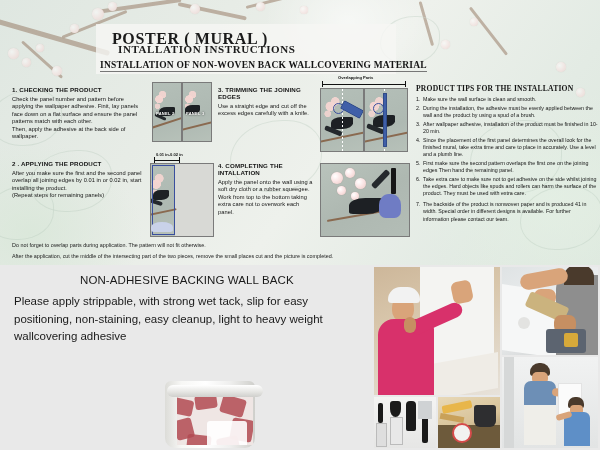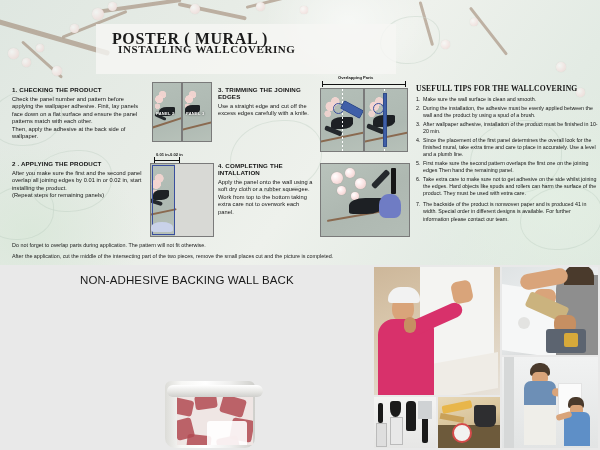--- a/index.html
+++ b/index.html
@@ -146,21 +146,22 @@
       <div class="leafline" style="left:30px;top:150px;width:80px;height:60px;"></div>
       <div class="leafline" style="left:-14px;top:186px;width:66px;height:52px;"></div>
       <div class="leafline" style="left:230px;top:120px;width:90px;height:70px;"></div>
       <div class="leafline" style="left:470px;top:120px;width:90px;height:72px;"></div>
       <div class="leafline" style="left:520px;top:186px;width:80px;height:62px;"></div>
       <div class="leafline" style="left:380px;top:16px;width:58px;height:46px;"></div>
     </div>
 
     <div class="plate" style="left:96px;top:24px;width:300px;height:50px;"></div>
     <div class="ttl1">POSTER ( MURAL )</div>
-    <div class="ttl2">INSTALLING WALLCOVERING</div>
+    <div class="ttl2">INTALLATION INSTRUCTIONS</div>
+    <div class="ttl3">INSTALLATION OF NON-WOVEN BACK WALLCOVERING MATERIAL</div>
 
     <div class="step" style="left:12px;top:86px;width:134px;">
       <div class="h">1. CHECKING THE PRODUCT</div>
       <div class="b" style="white-space:pre-line;">Check the panel number and pattern before applying the wallpaper adhesive. Finit, lay panels face down on a flat surface and ensure the panel patterns match with each other.
 Then, apply the adhesive at the back side of wallpaper.</div>
     </div>
 
     <div class="fig" style="left:152px;top:82px;width:28px;height:58px;">
       <div class="panelart"></div>
       <div class="twig" style="left:-2px;top:44px;width:34px;transform:rotate(-18deg);"></div>
@@ -238,38 +239,39 @@
       <div class="blossom" style="left:16px;top:22px;width:9px;height:9px;"></div>
       <div class="blossom" style="left:30px;top:28px;width:8px;height:8px;"></div>
       <div class="twig" style="left:6px;top:56px;width:70px;transform:rotate(-10deg);"></div>
       <div class="bird" style="left:28px;top:34px;width:34px;height:16px;"></div>
       <div class="birdtail" style="left:52px;top:20px;width:22px;height:6px;transform:rotate(-46deg);"></div>
       <div class="hand" style="left:58px;top:30px;width:22px;height:24px;background:#6f7cc4;"></div>
       <div class="tool" style="position:absolute;left:70px;top:4px;width:5px;height:26px;background:#161616;"></div>
     </div>
 
     <div class="tips">
-      <div class="th">USEFULL TIPS FOR THE WALLCOVERING</div>
+      <div class="th">PRODUCT TIPS FOR THE INSTALLATION</div>
       <ol>
         <li><span class="n">1.</span><span>Make sure the wall surface is clean and smooth.</span></li>
         <li><span class="n">2.</span><span>During the installation, the adhesive must be evenly applied between the wall and the product by using a spud of a brush.</span></li>
         <li><span class="n">3.</span><span>After wallpaper adhesive, installation of the product must be finished in 10-20 min.</span></li>
         <li><span class="n">4.</span><span>Since the placement of the first panel determines the overall look for the finished mural, take extra time and care to place in accurately. Use a level and a plumb line.</span></li>
         <li><span class="n">5.</span><span>First make sure the second pattern overlaps the first one on the joining edges Then hand the remaining panel.</span></li>
         <li><span class="n">6.</span><span>Take extra care to make sure not to get adhesive on the side whilst joining the edges. Hard objects like spuds and rollers can harm the surface of the product. They must be used with extra care.</span></li>
         <li style="margin-top:4px;"><span class="n">7.</span><span>The backside of the product is nonwoven paper and is produced 41 in width. Special order in different designs is available. For further information please contact our team.</span></li>
       </ol>
     </div>
 
     <div class="foot" style="top:241px;width:420px;">Do not forget to overlap parts during application. The pattern will not fit otherwise.</div>
     <div class="foot" style="top:252px;width:580px;">After the application, cut the middle of the intersecting part of the two pieces, remove the small places cut and the picture is completed.</div>
   </div>
 
   <div class="mk">
     <h2>NON-ADHESIVE BACKING WALL BACK</h2>
+    <p>Please apply strippable, with strong wet tack, slip for easy positioning, non-staining, easy cleanup, light to heavy weight wallcovering adhesive</p>
   </div>
 
   <div class="bucket">
     <div class="bk-body">
       <div class="bk-label" style="background:#efe6e4;">
         <div class="splotch" style="left:-4px;top:2px;width:20px;height:16px;transform:rotate(12deg);"></div>
         <div class="splotch" style="left:18px;top:-2px;width:22px;height:14px;transform:rotate(-8deg);"></div>
         <div class="splotch" style="left:44px;top:0px;width:24px;height:18px;transform:rotate(16deg);"></div>
         <div class="splotch" style="left:-2px;top:22px;width:18px;height:20px;transform:rotate(-14deg);"></div>
         <div class="splotch" style="left:54px;top:22px;width:22px;height:22px;transform:rotate(10deg);"></div>

